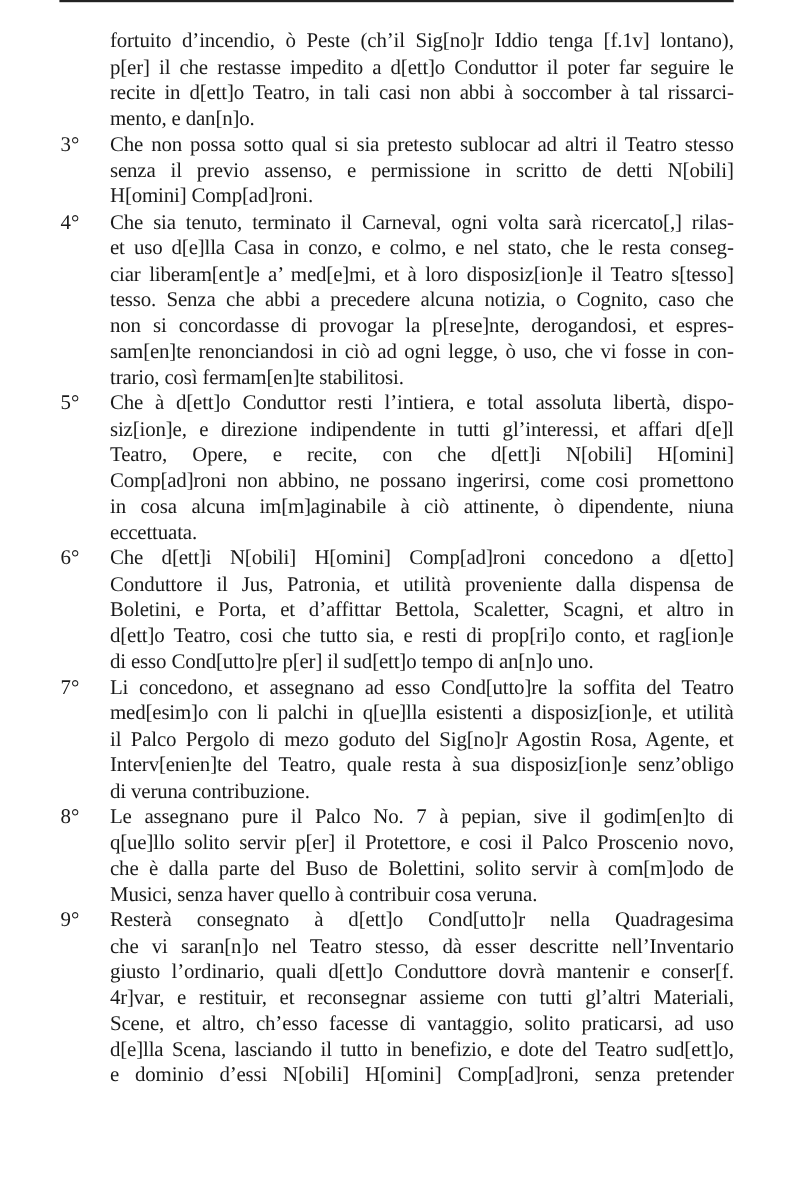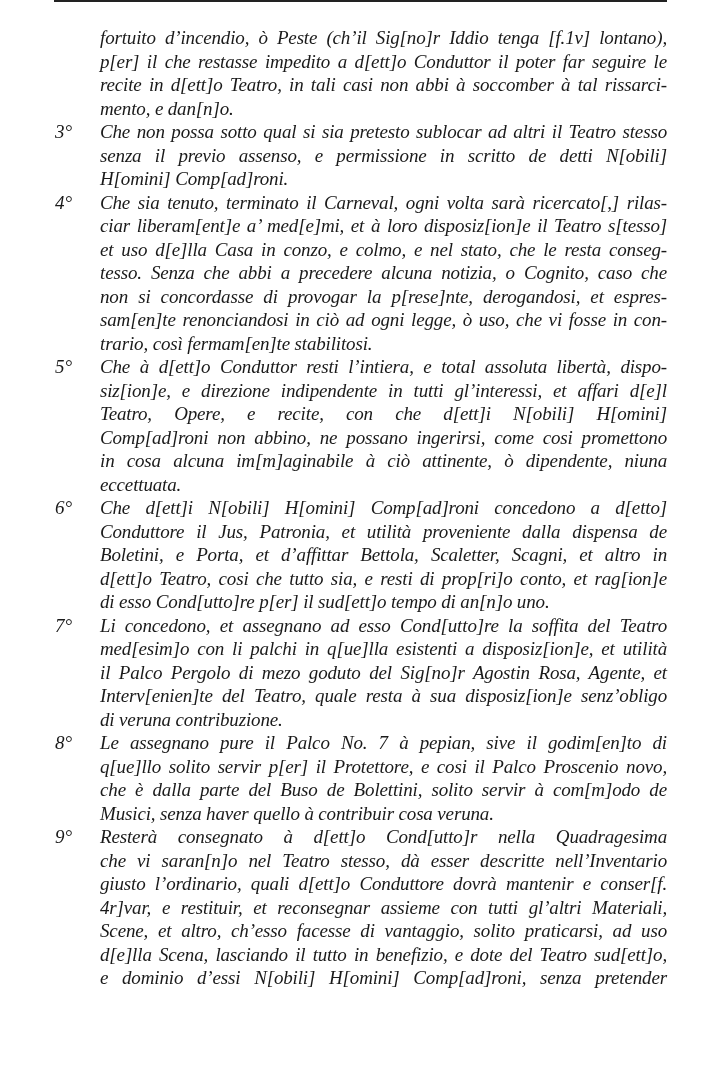--- a/index.html
+++ b/index.html
@@ -1,19 +1,19 @@
 <!DOCTYPE html>
 <html><head>
 <meta charset="utf-8">
 <style>
   html, body { margin: 0; padding: 0; background: #ffffff; }
   body { width: 720px; height: 1080px; position: relative; overflow: hidden;
          font-family: "Liberation Serif", "DejaVu Serif", serif; color: #1a1a1a; }
   .rule { position: absolute; left: 54px; top: 0px; width: 613px; height: 2px; background: #222; }
-  .page { position: absolute; left: 0; top: 26px; width: 680px; font-style: italic; }
+  .page { position: absolute; left: 0; top: 26px; width: 680px; }
   .para { position: relative; }
   .num { position: absolute; left: 55px; top: 0; font-size: 19px; line-height: 23.5px; }
   .lines { margin-left: 100px; width: 567px; }
   .line { font-size: 19px; line-height: 23.5px; height: 23.5px; white-space: nowrap;
           text-align: justify; text-align-last: justify; letter-spacing: -0.15px; }
   .line.last { text-align-last: left; }
 </style>
 </head>
 <body>
 
@@ -36,22 +36,22 @@
       <div class="line">Che non possa sotto qual si sia pretesto sublocar ad altri il Teatro stesso</div>
       <div class="line">senza il previo assenso, e permissione in scritto de detti N[obili]</div>
       <div class="line last">H[omini] Comp[ad]roni.</div>
     </div>
   </div>
 
   <div class="para">
     <span class="num">4°</span>
     <div class="lines">
       <div class="line">Che sia tenuto, terminato il Carneval, ogni volta sarà ricercato[,] rilas-</div>
+      <div class="line">et uso d[e]lla Casa in conzo, e colmo, e nel stato, che le resta conseg-</div>
       <div class="line">ciar liberam[ent]e a’ med[e]mi, et à loro disposiz[ion]e il Teatro s[tesso]</div>
-      <div class="line">et uso d[e]lla Casa in conzo, e colmo, e nel stato, che le resta conseg-</div>
       <div class="line">tesso. Senza che abbi a precedere alcuna notizia, o Cognito, caso che</div>
       <div class="line">non si concordasse di provogar la p[rese]nte, derogandosi, et espres-</div>
       <div class="line">sam[en]te renonciandosi in ciò ad ogni legge, ò uso, che vi fosse in con-</div>
       <div class="line last">trario, così fermam[en]te stabilitosi.</div>
     </div>
   </div>
 
   <div class="para">
     <span class="num">5°</span>
     <div class="lines">

